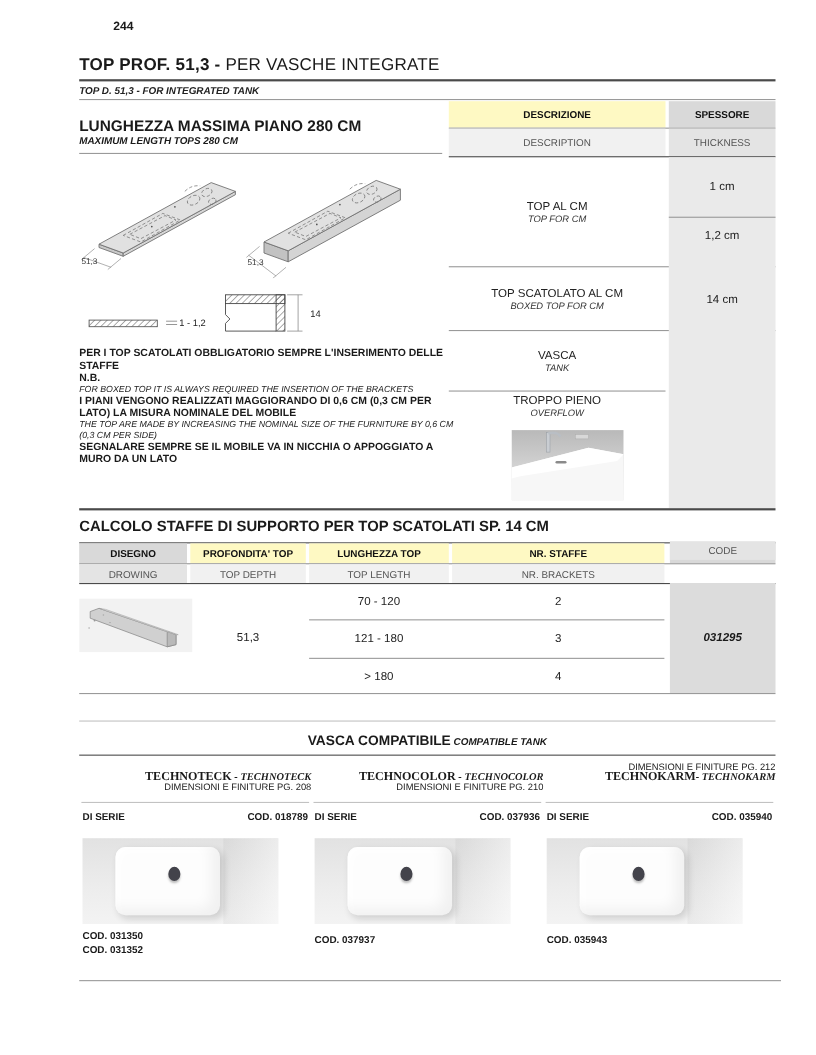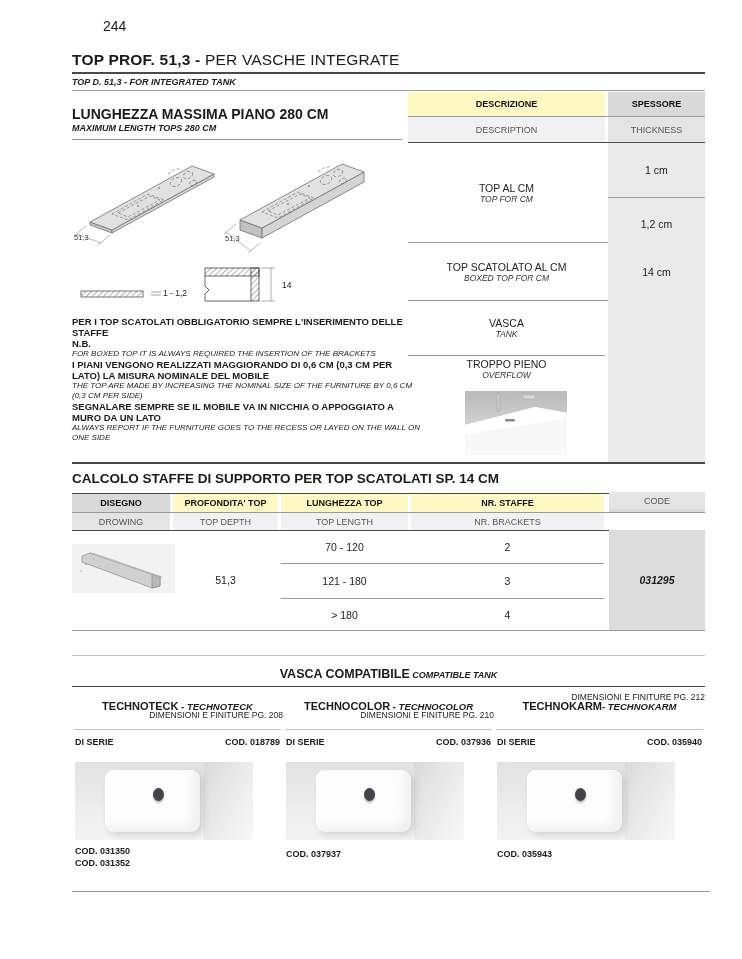--- a/index.html
+++ b/index.html
@@ -2,21 +2,21 @@
 <html><head>
 <meta charset="utf-8">
 <style>
   * { margin:0; padding:0; box-sizing:border-box; }
   html,body { width:742px; height:959px; background:#ffffff; font-family:"Liberation Sans", sans-serif; color:#1a1a1a; }
   .abs { position:absolute; }
   .hline { position:absolute; height:1px; background:#9a9a9a; }
   .hline.dark { background:#4a4a4a; }
   .hline.light { background:#c2c2c2; }
 
-  .pagenum { font-size:14px; font-weight:normal;text-align:right; }
+  .pagenum { font-size:11px; font-weight:bold;text-align:right; }
   .main-title { font-size:15.5px; letter-spacing:0.2px; white-space:nowrap; }
   .main-title .b { font-weight:bold; }
   .subtitle { font-size:9px; font-style:italic; font-weight:bold; color:#222; }
 
   .sec-h { font-size:14px; font-weight:bold; white-space:nowrap; }
   .sec-sub { font-size:9px; font-style:italic; font-weight:bold; }
 
   .dim-label { font-size:7.5px; color:#333; }
   .thick-label { font-size:8.5px; color:#222; }
 
@@ -37,21 +37,21 @@
   .bg-body { background:#eaeaea; }
   .bg-code { background:#dcdcdc; }
 
   .mid-heading { font-size:13.5px; font-weight:bold; white-space:nowrap; }
   .code-val { font-size:10.5px; font-weight:bold; font-style:italic; }
 
   .vc-heading { text-align:center; }
   .vc-heading .b { font-size:12.5px; font-weight:bold; }
   .vc-heading .i { font-size:9px; font-style:italic; font-weight:bold; }
 
-  .prod-col-title { text-align:center; white-space:nowrap; }
+  .prod-col-title { text-align:right; white-space:nowrap;font-family:Liberation Serif, serif; }
   .prod-col-title .b { font-size:11px; font-weight:bold; }
   .prod-col-title .i { font-size:9.5px; font-style:italic; font-weight:bold; }
   .prod-dims { text-align:right; font-size:8.5px; color:#222; }
   .series-row { display:flex; justify-content:space-between; font-size:9px; font-weight:bold; padding:0 3px; }
   .prod-codes { font-size:9px; font-weight:bold; line-height:12px; }
 
   .sink-img { position:absolute; width:178px; height:78px; background:linear-gradient(180deg,#e2e2e2 0%,#ededed 60%,#f3f3f3 100%); overflow:hidden; }
   .sink-basin { position:absolute; left:17%; top:10%; width:53%; height:80%; background:#fdfdfd; border-radius:9px;
     box-shadow: 3px 3px 7px rgba(0,0,0,0.14), inset -8px -6px 12px rgba(0,0,0,0.05), inset 4px 4px 8px rgba(255,255,255,0.9); }
   .sink-drain { position:absolute; left:44%; top:33%; width:11px; height:13px; background:#43434b; border-radius:50%;
@@ -144,21 +144,20 @@
 <span class="abs thick-label" style="left:163px; top:288px;">1 - 1,2</span>
 <span class="abs thick-label" style="left:282px; top:280px;">14</span>
 
 <div class="abs nb" style="left:72px; top:316px;">
   <p class="bold">PER I TOP SCATOLATI OBBLIGATORIO SEMPRE L'INSERIMENTO DELLE STAFFE</p>
   <p class="bold">N.B.</p>
   <p class="ital">FOR BOXED TOP IT IS ALWAYS REQUIRED THE INSERTION OF THE BRACKETS</p>
   <p class="bold">I PIANI VENGONO REALIZZATI MAGGIORANDO DI 0,6 CM (0,3 CM PER LATO) LA MISURA NOMINALE DEL MOBILE</p>
   <p class="ital">THE TOP ARE MADE BY INCREASING THE NOMINAL SIZE OF THE FURNITURE BY 0,6 CM (0,3 CM PER SIDE)</p>
   <p class="bold">SEGNALARE SEMPRE SE IL MOBILE VA IN NICCHIA O APPOGGIATO A MURO DA UN LATO</p>
-  <p class="ital">ALWAYS REPORT IF THE FURNITURE GOES TO THE RECESS OR LAYED ON THE WALL ON ONE SIDE</p>
 </div>
 
 <div class="cell bg-h1" style="left:408px; top:92px; width:197px; height:24px;">
   <span class="hcell1">DESCRIZIONE</span>
 </div>
 <div class="cell bg-h1d" style="left:608px; top:92px; width:97px; height:24px;">
   <span class="hcell1">SPESSORE</span>
 </div>
 <div class="hline" style="left:408px; top:116px; width:297px;"></div>
 <div class="cell bg-h2" style="left:408px; top:117px; width:197px; height:25px;">
@@ -205,21 +204,21 @@
     <path d="M33.5,3 q8,-2 11,3" fill="none" stroke="#b9bec4" stroke-width="2.4"></path>
     <rect x="58" y="4" width="12" height="4" fill="#d8d8d8" stroke="#aaa" stroke-width="0.4"></rect>
   </g>
 </svg>
 
 <div class="abs bg-body" style="left:608px; top:143px; width:97px; height:319px;"></div>
 <div class="cell" style="left:608px; top:143px; width:97px; height:54px;">
   <span class="it">1 cm</span>
 </div>
 <div class="hline" style="left:608px; top:197px; width:97px;"></div>
-<div class="cell" style="left:608px; top:202px; width:97px; height:44px;">
+<div class="cell" style="left:608px; top:192px; width:97px; height:44px;">
   <span class="it">1,2 cm</span>
 </div>
 <div class="cell" style="left:608px; top:243px; width:97px; height:57px;">
   <span class="it">14 cm</span>
 </div>
 
 <div class="hline dark" style="left:72px; top:462px; width:633px; height:2px;"></div>
 
 <div class="abs mid-heading" style="left:72px; top:471px;">CALCOLO STAFFE DI SUPPORTO PER TOP SCATOLATI SP. 14 CM</div>
 

